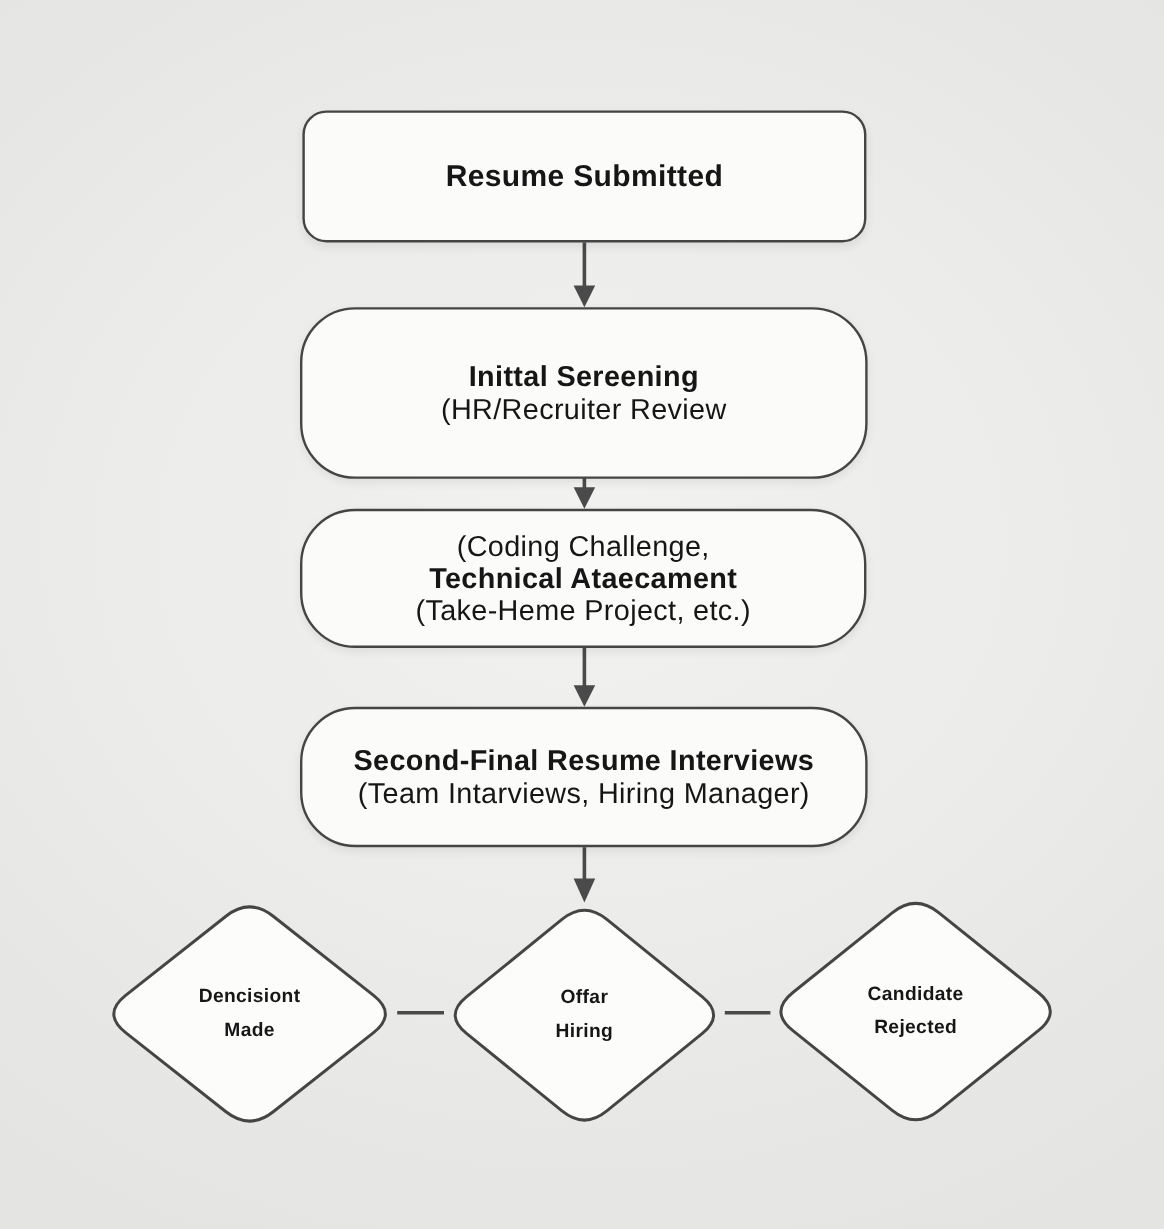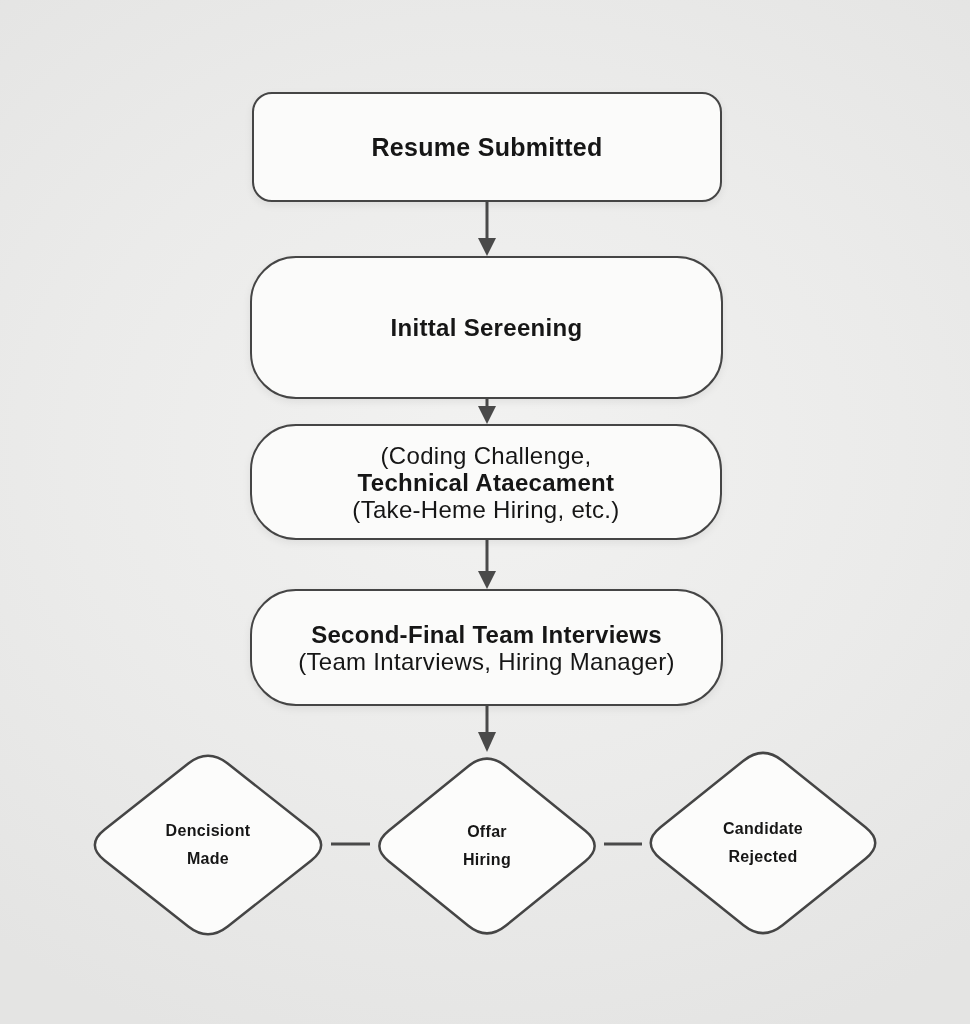--- a/index.html
+++ b/index.html
@@ -94,30 +94,31 @@
                L 782.5 925.3 Q 763 941 743.5 925.3 L 660.5 858.7 Q 641 843 660.5 827.3 Z"></path>
     </g>
   </svg>
 
   <div class="box box1">
     <div class="line bold">Resume Submitted</div>
   </div>
 
   <div class="box box2">
     <div class="line bold">Inittal Sereening</div>
+    <div class="line">(HR/Recruiter Review</div>
   </div>
 
   <div class="box box3">
     <div class="line">(Coding Challenge,</div>
     <div class="line bold">Technical Ataecament</div>
-    <div class="line">(Take-Heme Hiring, etc.)</div>
+    <div class="line">(Take-Heme Project, etc.)</div>
   </div>
 
   <div class="box box4">
-    <div class="line bold">Second-Final Team Interviews</div>
+    <div class="line bold">Second-Final Resume Interviews</div>
     <div class="line">(Team Intarviews, Hiring Manager)</div>
   </div>
 
   <div class="dlabel dl-left">
     <div class="line">Dencisiont</div>
     <div class="line">Made</div>
   </div>
 
   <div class="dlabel dl-mid">
     <div class="line">Offar</div>

